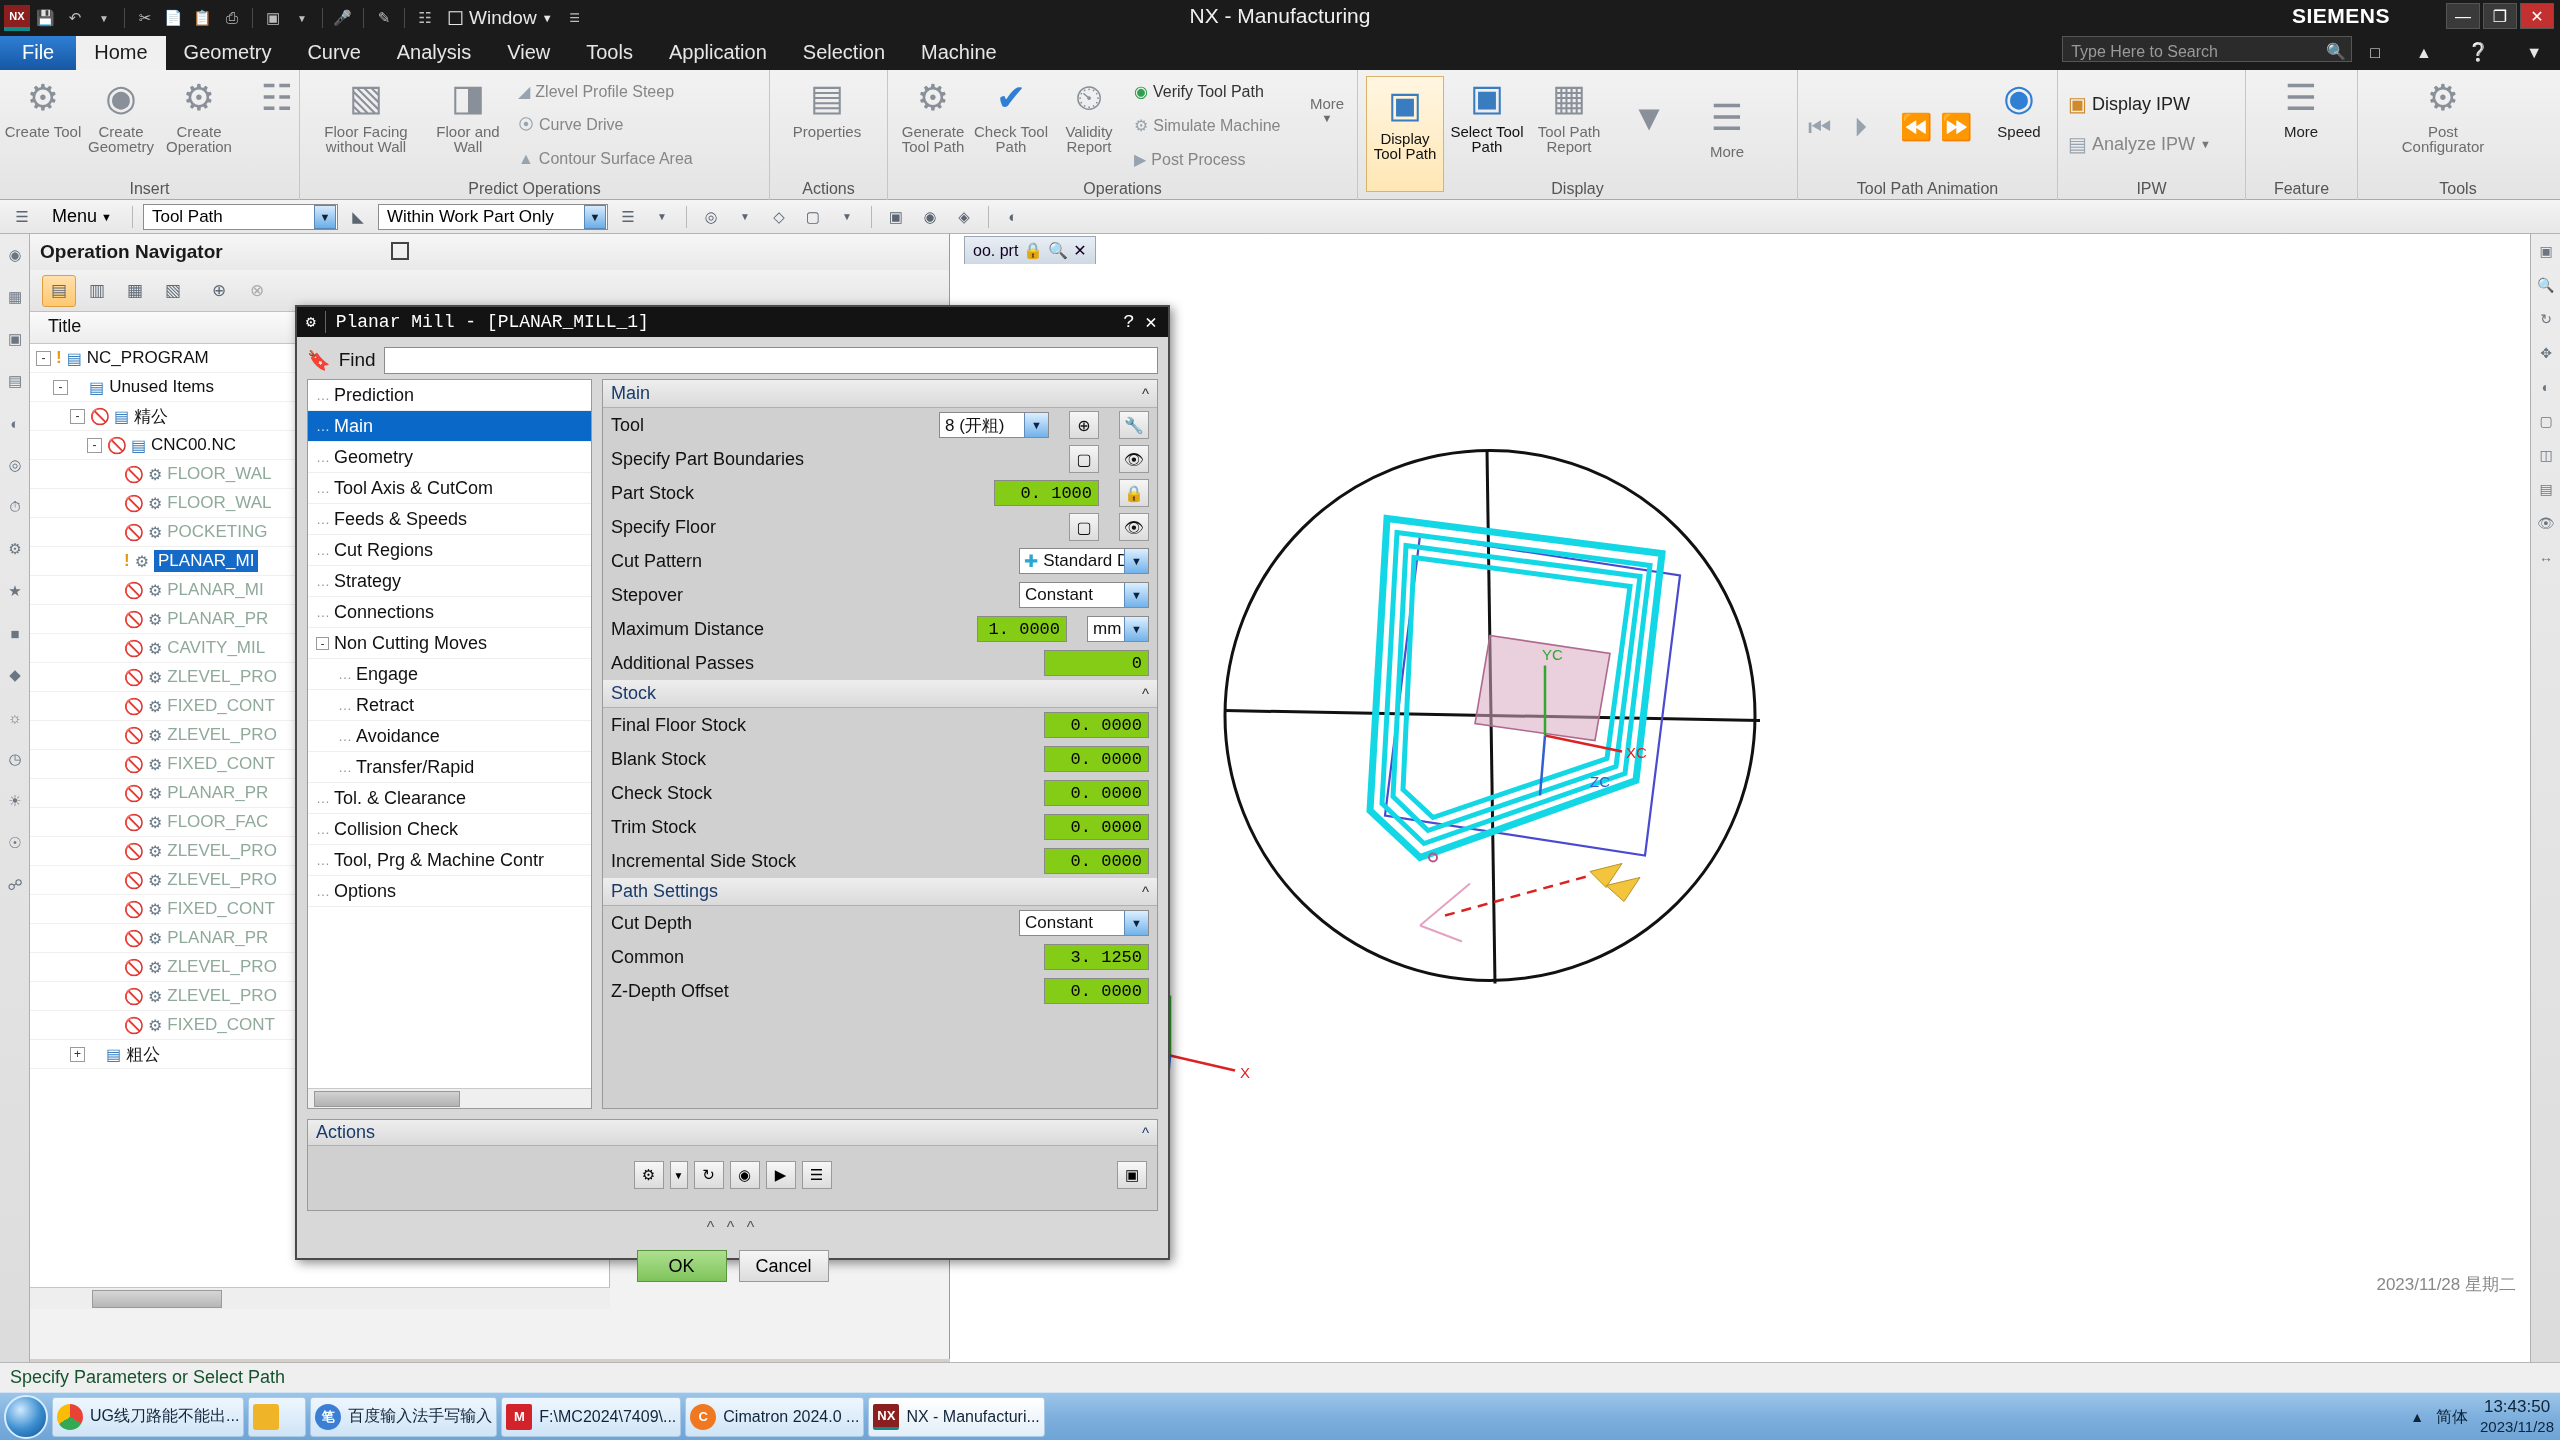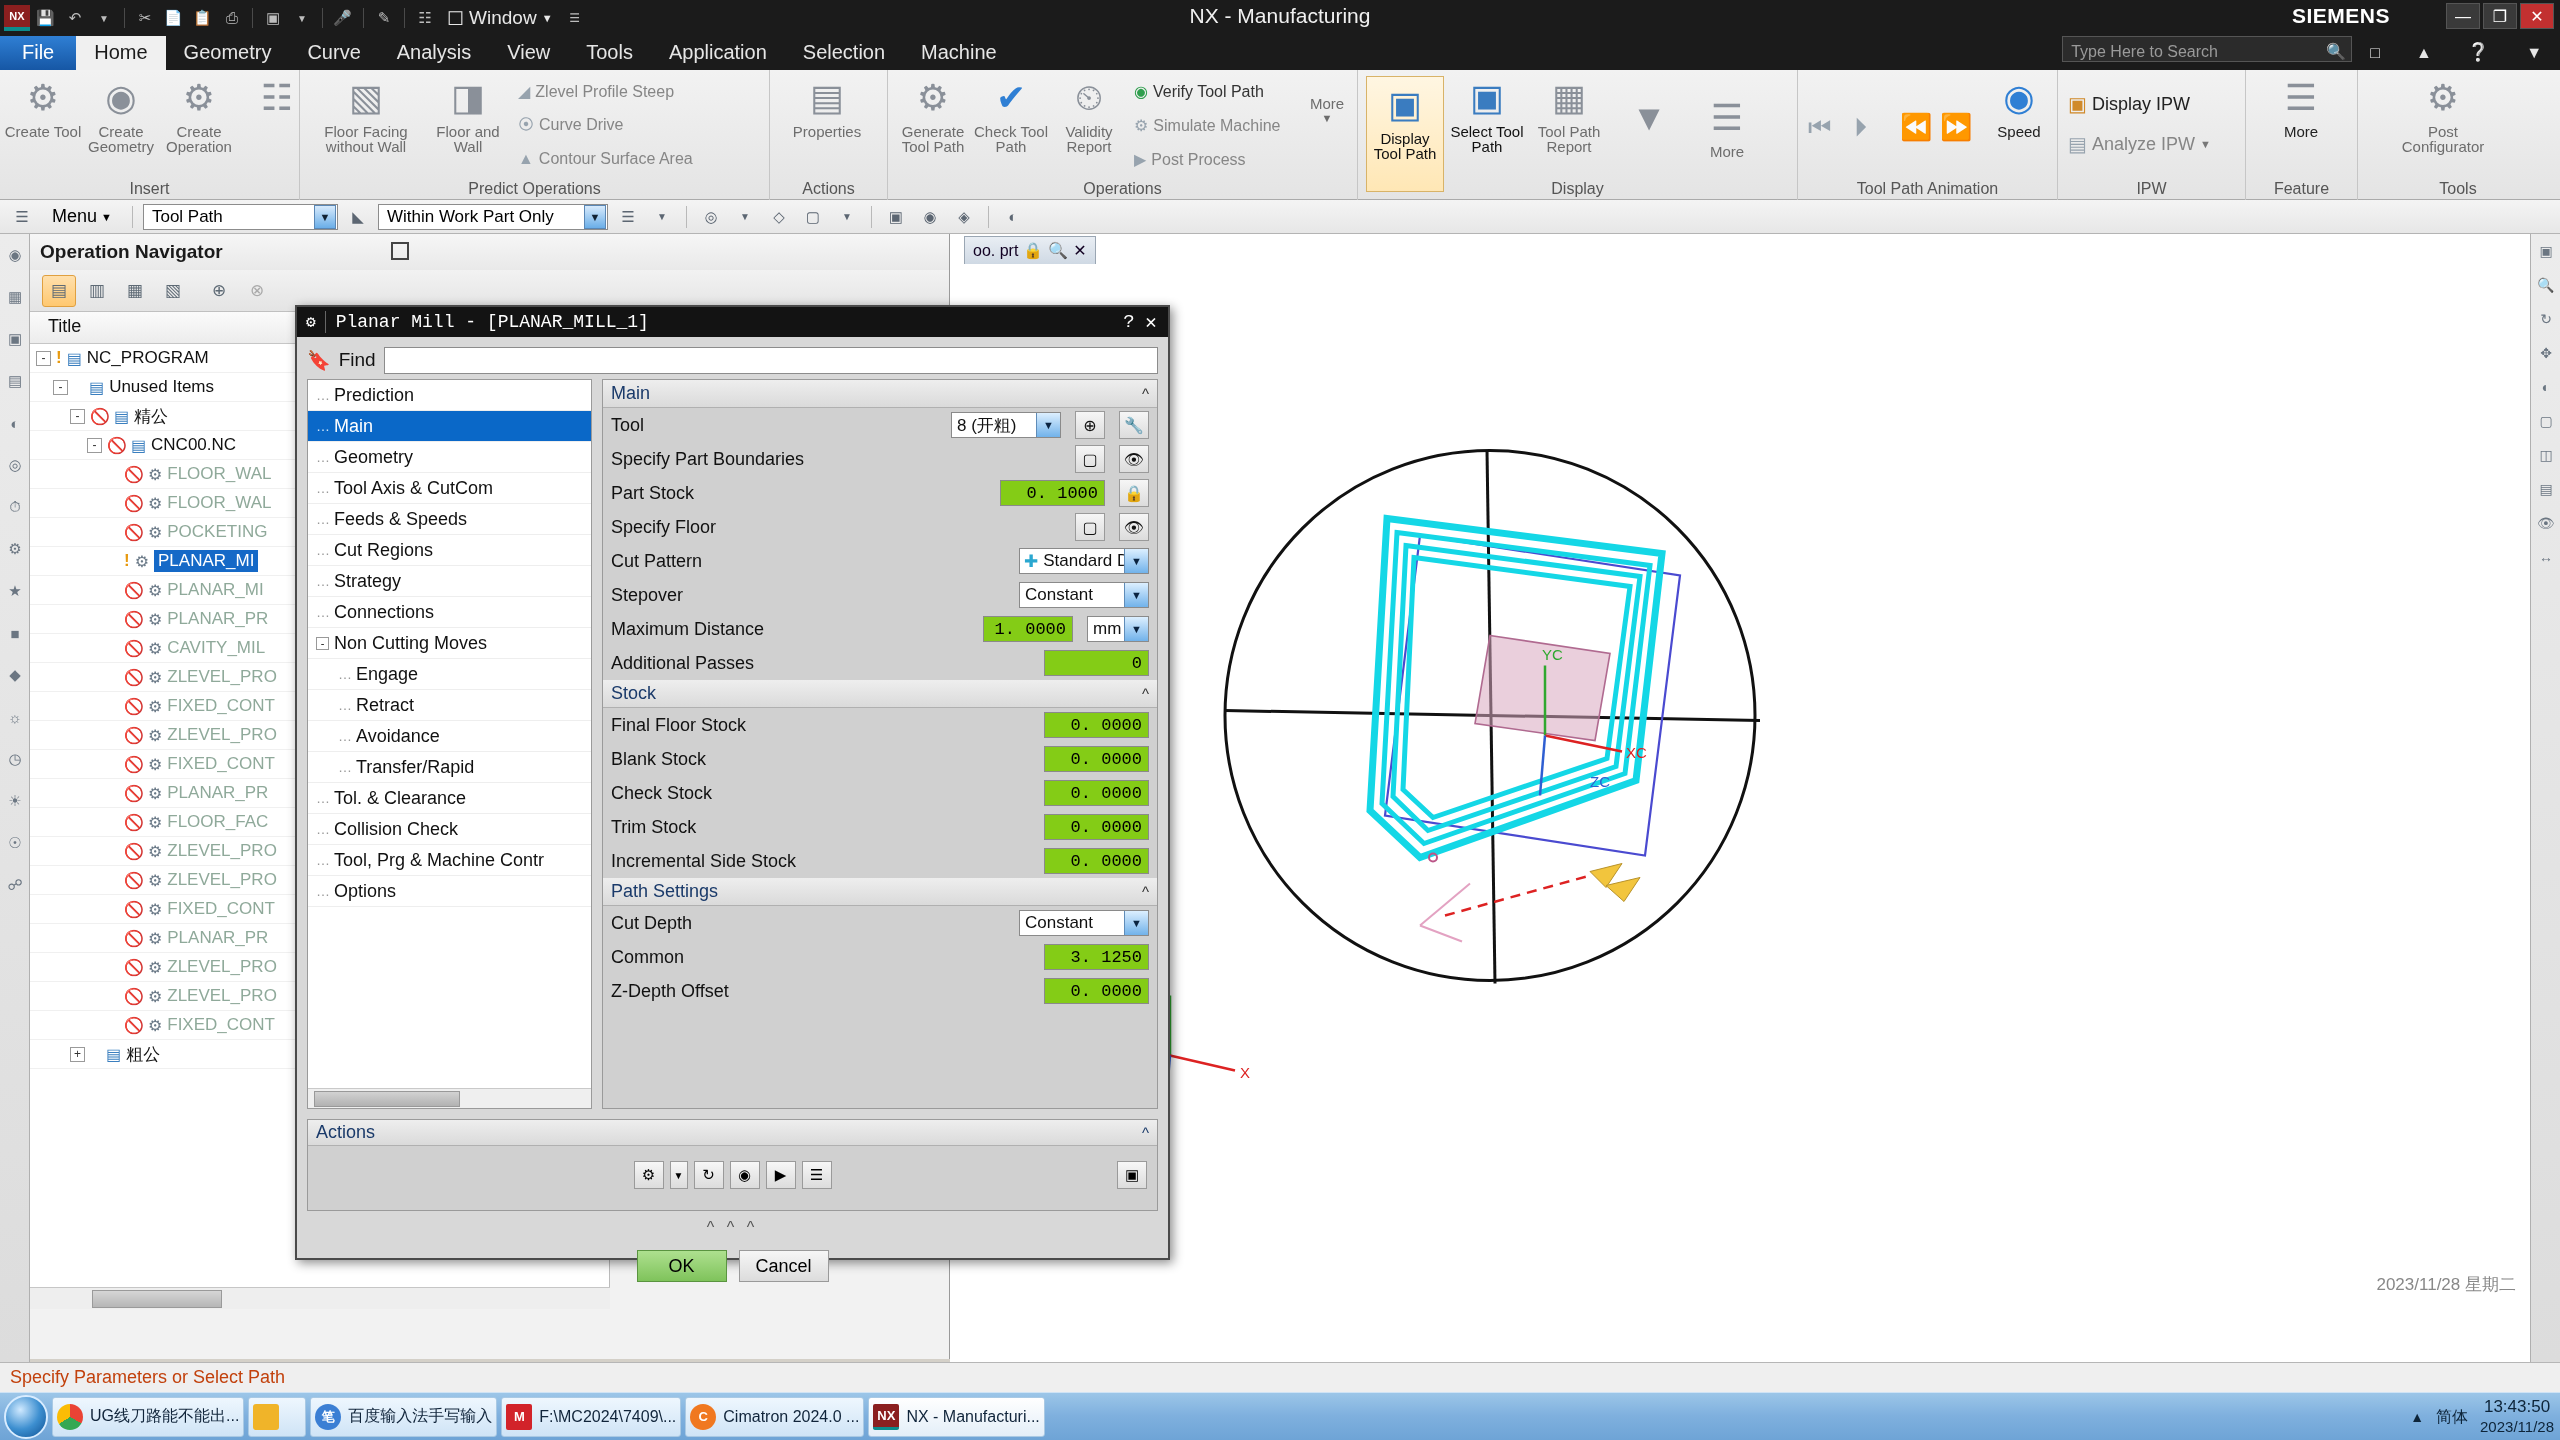--- a/index.html
+++ b/index.html
@@ -130,21 +130,21 @@
   .gfx-tab { position:absolute; left:14px; top:2px; height:28px;
     background:linear-gradient(#e9eef4,#cfd9e4); border:1px solid #9aa6b3;
     border-bottom:none; font-size:16px; padding:3px 8px; display:flex;
     align-items:center; gap:5px; color:#102; }
   .gfx-stamp { position:absolute; right:14px; bottom:66px; text-align:right;
     font-size:17px; color:#888; line-height:22px; }
 
   
   .status { position:absolute; left:0; bottom:48px; width:2560px; height:30px;
     background:#efefef; border-top:1px solid #b6b6b6; font-size:18px;
-    padding:4px 10px; color:#c2410c; }
+    padding:4px 10px; color:#14532d; }
 
   
   .taskbar { position:absolute; left:0; bottom:0; width:2560px; height:48px;
     background:linear-gradient(#9cc6e8,#7fb0de 48%,#6ea4d6); border-top:1px solid #cfe3f5;
     display:flex; align-items:center; gap:4px; padding-left:4px; }
   .startorb { width:44px; height:44px; border-radius:50%;
     background:radial-gradient(circle at 36% 32%, #cfe9ff 0%, #3d8fd0 52%, #0d4f92 100%);
     border:2px solid #d8ecff; }
   .tbitem { height:40px; min-width:40px; display:flex; align-items:center; gap:7px;
     padding:0 4px; background:linear-gradient(#eef7fe,#cfe4f6);
@@ -192,21 +192,21 @@
   .ltr-scroll .th { width:146px; height:16px; margin:2px 0 0 6px;
     background:linear-gradient(#d2d2d2,#b2b2b2); border:1px solid #999; }
 
   .dlg-right { position:absolute; left:295px; top:0; right:0; height:730px;
     background:#d0d0d0; border:1px solid #9a9a9a; }
   .sect-hd { height:28px; background:linear-gradient(#eeeeee,#dadada);
     border-bottom:1px solid #b0b0b0; display:flex; align-items:center;
     padding:0 8px; font-size:18px; color:#1a3a6a; }
   .sect-hd .chev { margin-left:auto; font-size:15px; color:#333; }
   .frow { height:34px; display:flex; align-items:center; padding:0 8px;
-    font-size:18px; color:#111; gap:14px; }
+    font-size:18px; color:#111; gap:20px; }
   .frow .fl { flex:1; }
   .num { width:105px; height:26px; background:#84cc16; border:1px solid #8a8a8a;
     font-size:17px; text-align:right; padding:2px 6px;
     font-family:"Liberation Mono", monospace; }
   .sel2 { height:26px; background:#fff; border:1px solid #8a8a8a;
     display:flex; align-items:center; font-size:17px; }
   .sel2 .v { padding:0 5px; white-space:nowrap; overflow:hidden; flex:1; }
   .sel2 .ar { width:24px; height:24px;
     background:linear-gradient(#dcefff,#71b2ea); border-left:1px solid #5f8cb8;
     display:flex; align-items:center; justify-content:center; font-size:11px;

